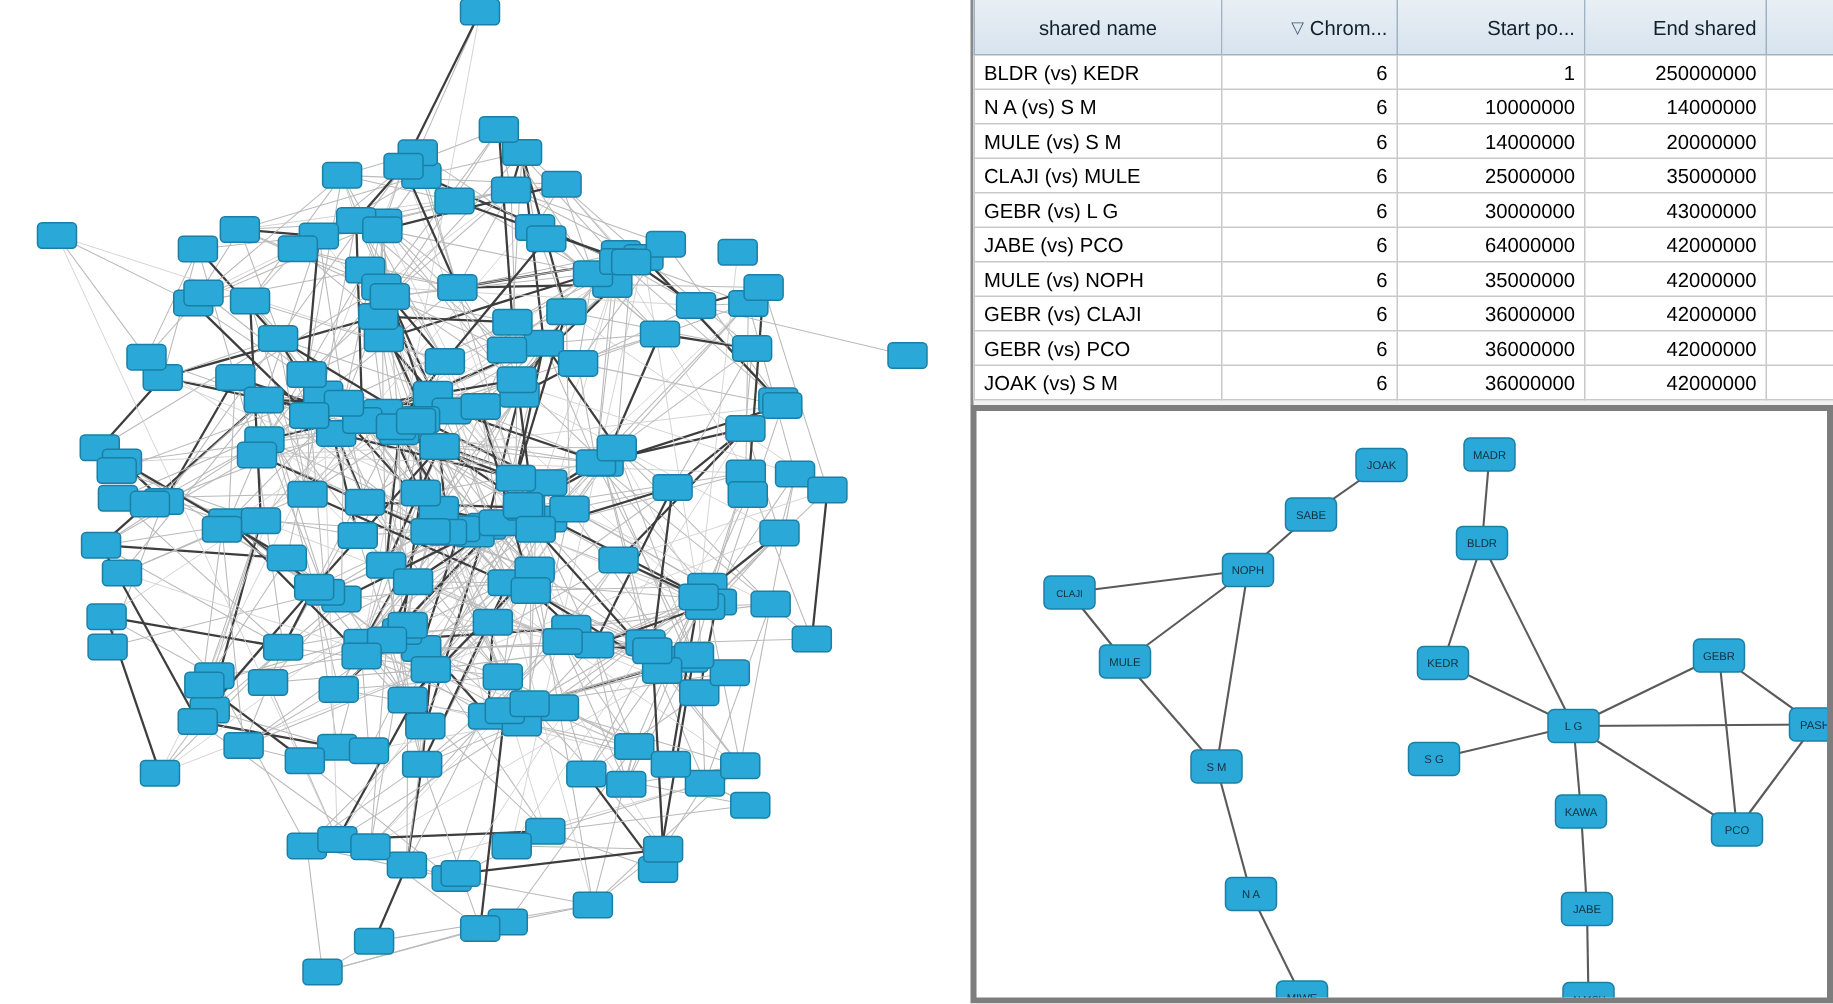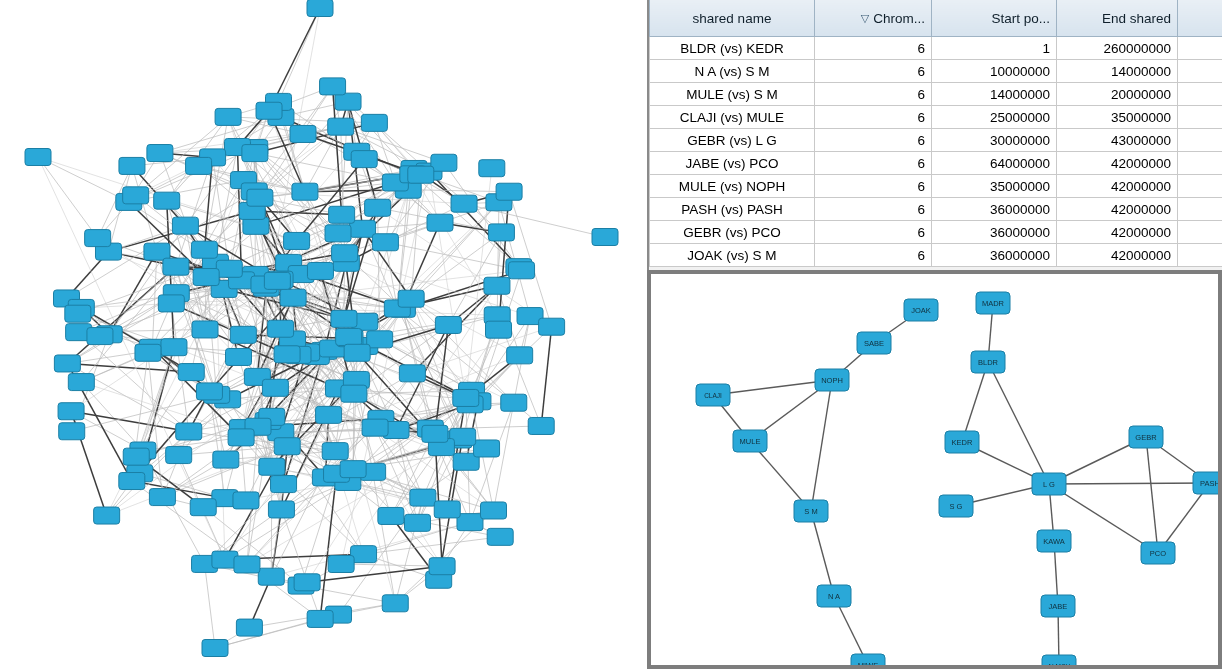--- a/index.html
+++ b/index.html
@@ -58,21 +58,20 @@
   }
   #table-panel thead th.num { text-align: right; }
   #table-panel thead th.name { text-align: center; }
   #table-panel tbody td {
     border: 1px solid #c9c9c9;
     height: 22px;
     padding: 0 6px;
     color: #000;
     white-space: nowrap;
     overflow: hidden;
-    text-align: center;
   }
   #table-panel tbody td.num { text-align: right; }
   .filter-icon {
     display: inline-block;
     margin-right: 4px;
     color: #3a5a74;
     font-size: 11px;
     vertical-align: middle;
   }
   .col-name   { width: 152px; }
@@ -1499,21 +1498,21 @@
         <th class="num col-gen">
           
         </th>
       </tr>
     </thead>
     <tbody id="table-body">
         <tr>
           <td class="col-name">BLDR (vs) KEDR</td>
           <td class="num col-chrom">6</td>
           <td class="num col-start">1</td>
-          <td class="num col-end">260000000</td>
+          <td class="num col-end">250000000</td>
           <td class="num col-gen">192.0</td>
         </tr>
         <tr>
           <td class="col-name">N A (vs) S M</td>
           <td class="num col-chrom">6</td>
           <td class="num col-start">10000000</td>
           <td class="num col-end">14000000</td>
           <td class="num col-gen">6.6</td>
         </tr>
         <tr>
@@ -1545,21 +1544,21 @@
           <td class="num col-gen">11.4</td>
         </tr>
         <tr>
           <td class="col-name">MULE (vs) NOPH</td>
           <td class="num col-chrom">6</td>
           <td class="num col-start">35000000</td>
           <td class="num col-end">42000000</td>
           <td class="num col-gen">10.5</td>
         </tr>
         <tr>
-          <td class="col-name">PASH (vs) PASH</td>
+          <td class="col-name">GEBR (vs) CLAJI</td>
           <td class="num col-chrom">6</td>
           <td class="num col-start">36000000</td>
           <td class="num col-end">42000000</td>
           <td class="num col-gen">8.9</td>
         </tr>
         <tr>
           <td class="col-name">GEBR (vs) PCO</td>
           <td class="num col-chrom">6</td>
           <td class="num col-start">36000000</td>
           <td class="num col-end">42000000</td>

